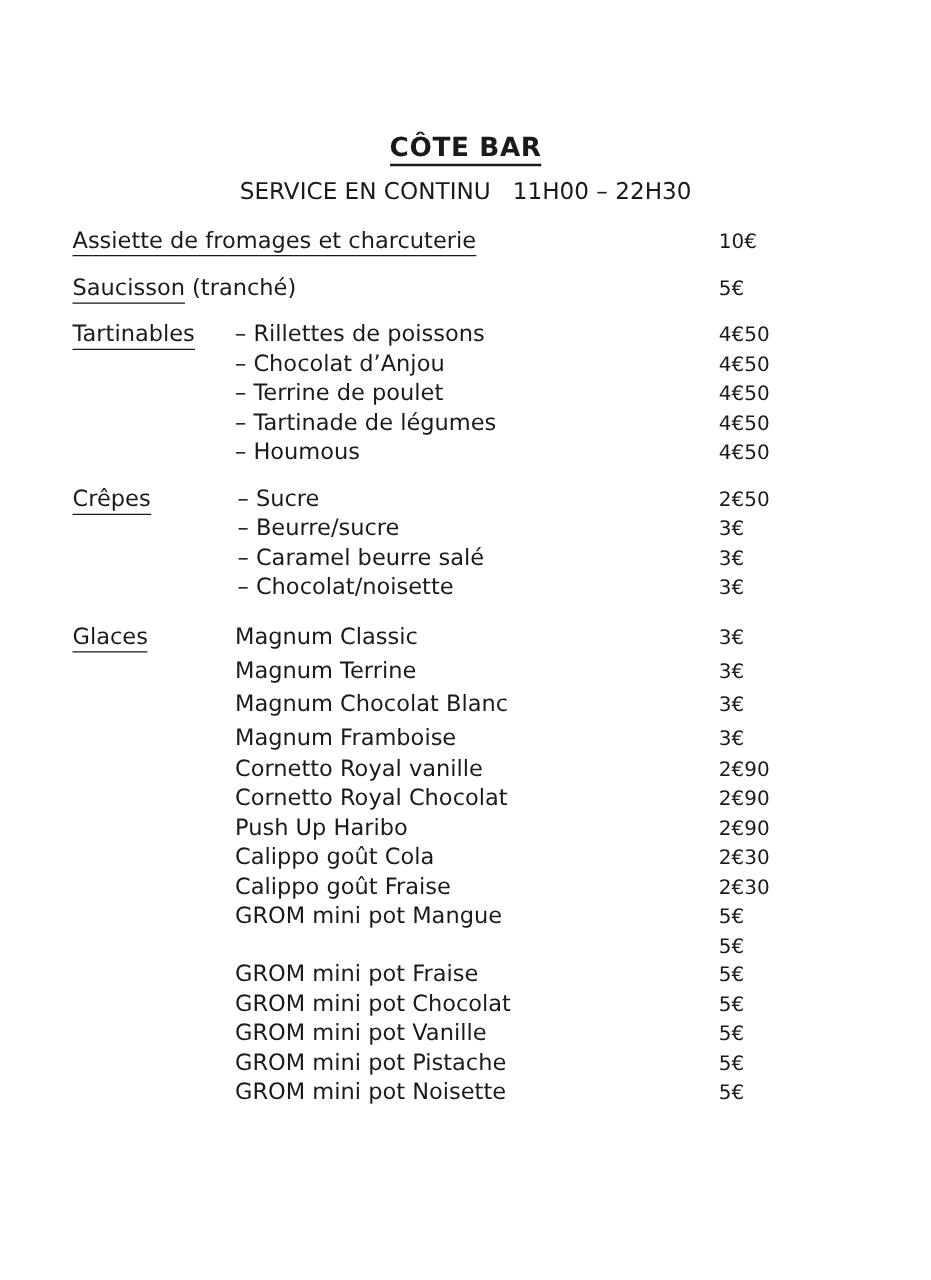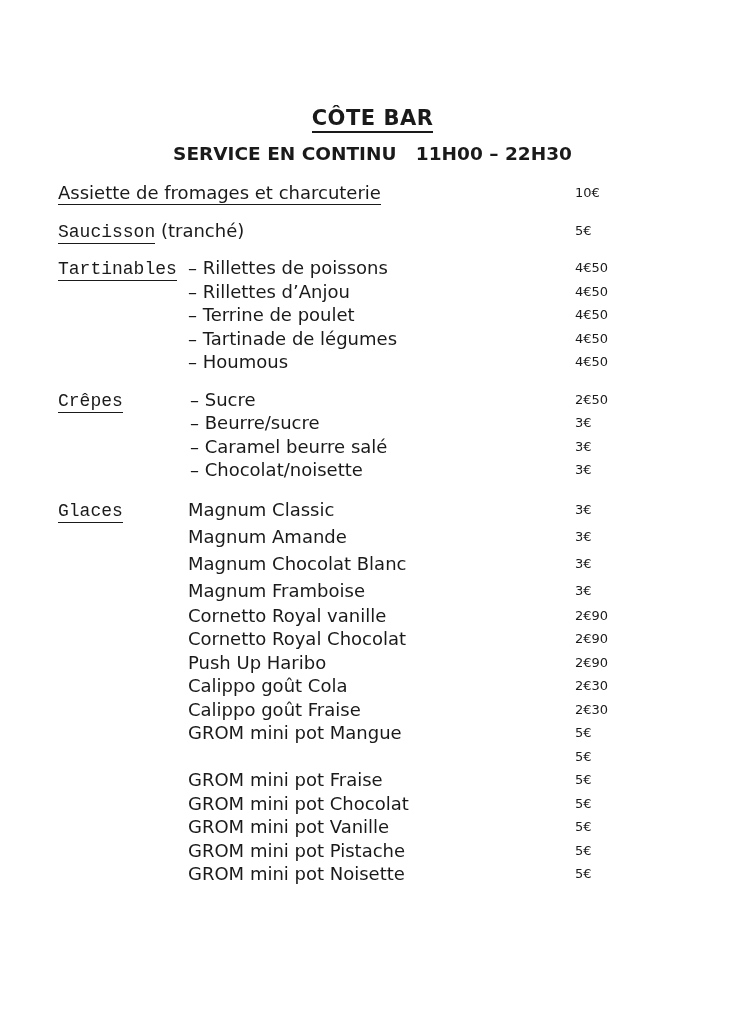--- a/index.html
+++ b/index.html
@@ -39,21 +39,21 @@
     line-height: 26px;
     display: inline-block;
     border-bottom: 2px solid #1a1a1a;
     padding-bottom: 0px;
   }
   .service-line {
     font-size: 18.5px;
     line-height: 24px;
     margin-top: 9px;
     white-space: pre;
-    font-weight: 700;
+    font-weight: 400;
   }
 
   
   .menu-body {
     position: absolute;
     top: 181px;
     left: 0;
     width: 745px;
   }
 
@@ -74,38 +74,37 @@
 
   .label {
     position: absolute;
     left: 58px;
     top: 0;
     font-size: 18px;
   }
   .label .ul {
     border-bottom: 1.4px solid #1a1a1a;
     padding-bottom: 1px;
-    font-family: Liberation Mono, monospace;
   }
 
   .item {
     position: absolute;
     top: 0;
     font-size: 18px;
     text-align: center;
   }
   .item.dash-a { left: 188px; }
   .item.dash-b { left: 190px; }
   .item.plain  { left: 188px; }
 
   .price {
     position: absolute;
     left: 575px;
     top: 0;
-    font-size: 13px;
+    font-size: 16px;
   }
 
   .full-underline {
     border-bottom: 1.4px solid #1a1a1a;
     padding-bottom: 1px;
   }
 </style>
 </head>
 <body>
 
@@ -129,21 +128,21 @@
           <div class="price">5€</div>
         </div>
       </div>
       <div class="section">
         <div class="row">
           <div class="label"><span class="ul">Tartinables</span></div>
           <div class="item dash-a">– Rillettes de poissons</div>
           <div class="price">4€50</div>
         </div>
         <div class="row">
-          <div class="item dash-a">– Rillettes d’Anjou</div>
+          <div class="item dash-a">– Chocolat d’Anjou</div>
           <div class="price">4€50</div>
         </div>
         <div class="row">
           <div class="item dash-a">– Terrine de poulet</div>
           <div class="price">4€50</div>
         </div>
         <div class="row">
           <div class="item dash-a">– Tartinade de légumes</div>
           <div class="price">4€50</div>
         </div>
@@ -171,21 +170,21 @@
           <div class="price">3€</div>
         </div>
       </div>
       <div class="section">
         <div class="row wide">
           <div class="label"><span class="ul">Glaces</span></div>
           <div class="item plain">Magnum Classic</div>
           <div class="price">3€</div>
         </div>
         <div class="row wide">
-          <div class="item plain">Magnum Amande</div>
+          <div class="item plain">Magnum Terrine</div>
           <div class="price">3€</div>
         </div>
         <div class="row wide">
           <div class="item plain">Magnum Chocolat Blanc</div>
           <div class="price">3€</div>
         </div>
         <div class="row wide">
           <div class="item plain">Magnum Framboise</div>
           <div class="price">3€</div>
         </div>

